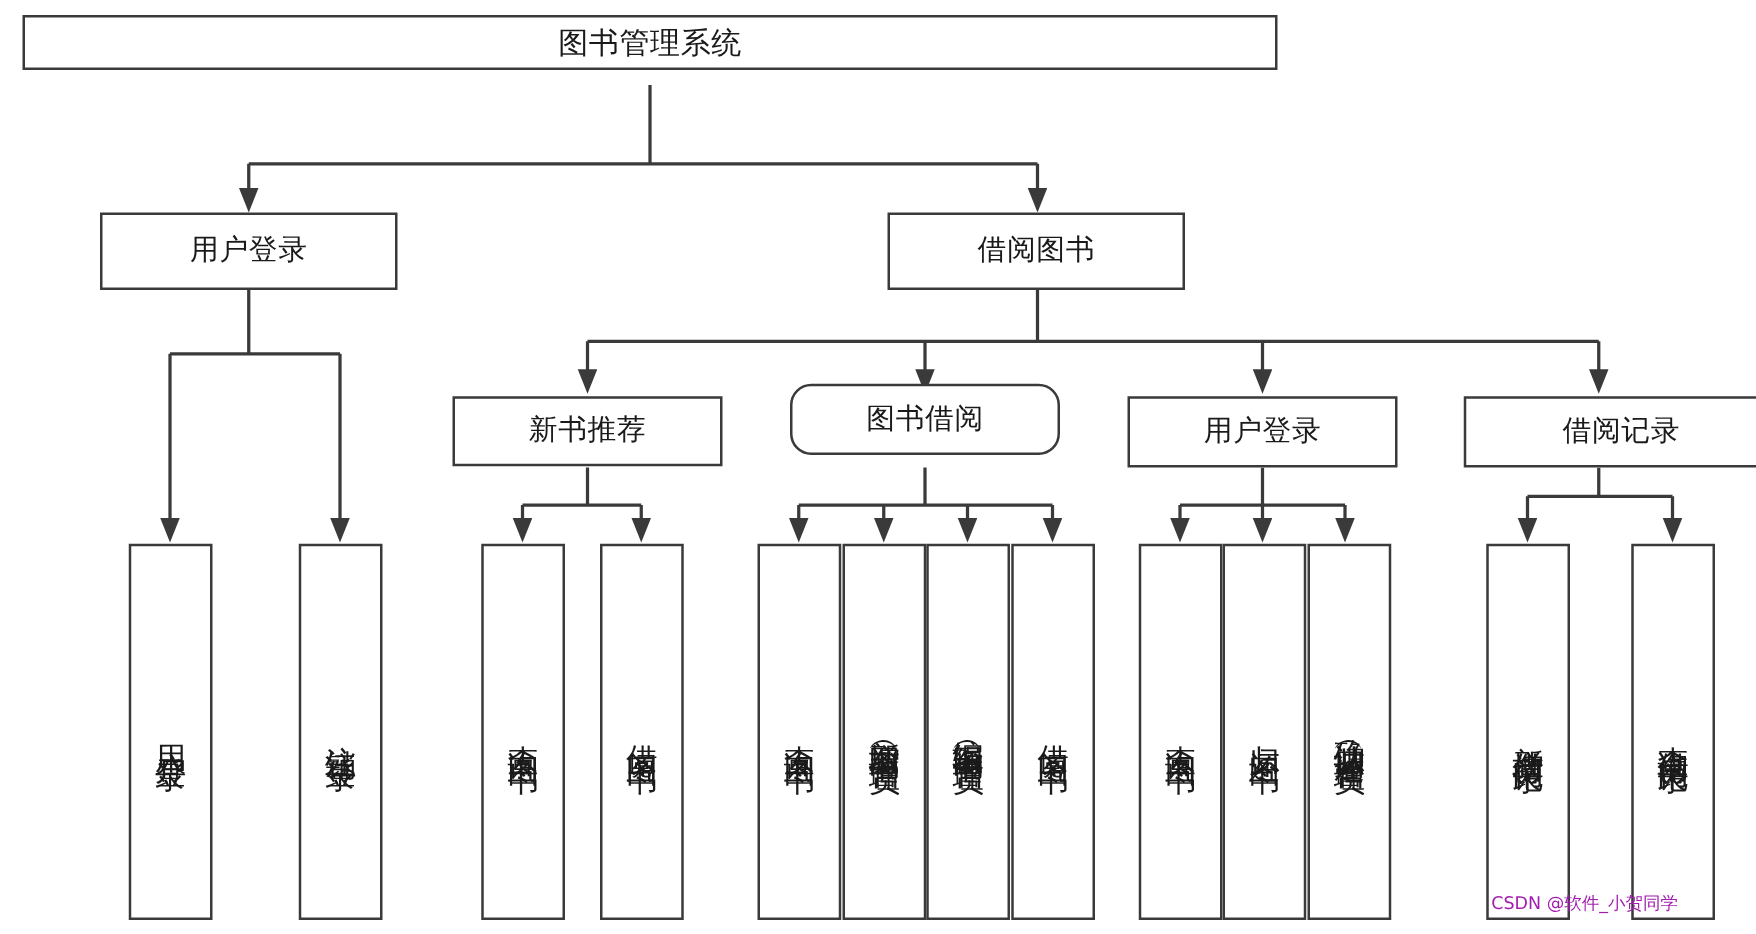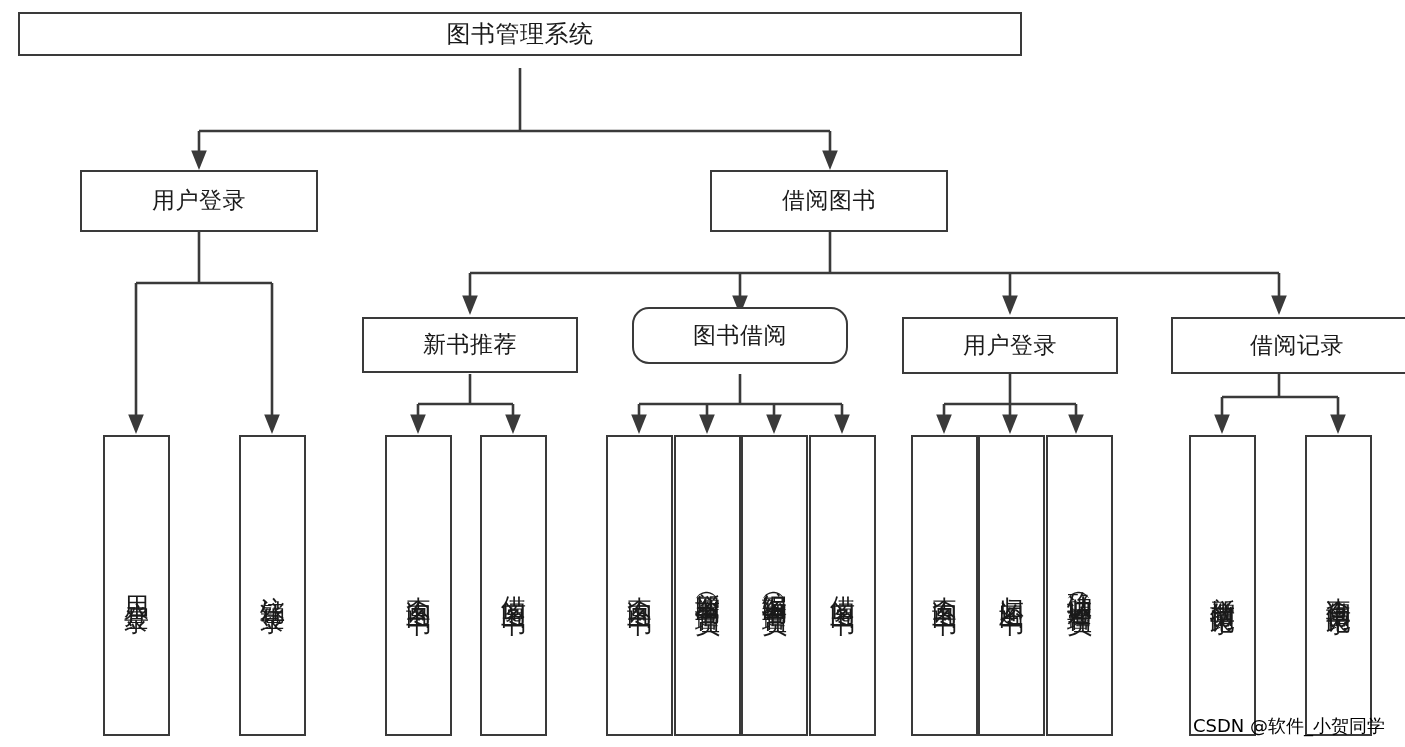--- a/index.html
+++ b/index.html
@@ -63,22 +63,22 @@
     font-size: 25px;
     line-height: 1;
     letter-spacing: 5px;
     white-space: nowrap;
   }
   .node.vert.tall .label {
     letter-spacing: 3px;
   }
   .watermark {
     position: absolute;
-    color: #000000;
-    font-size: 18px;
+    color: #a21caf;
+    font-size: 14px;
     white-space: nowrap;
     z-index: 5;
     font-family: "DejaVu Sans", "Liberation Sans", sans-serif;
   }
 </style>
 </head>
 <body>
 
 <div id="canvas">
 

